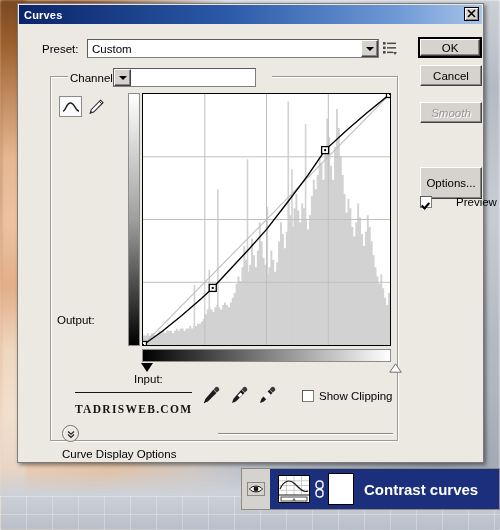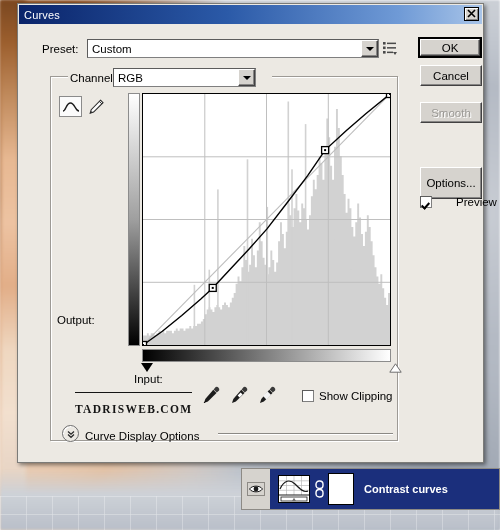--- a/index.html
+++ b/index.html
@@ -76,21 +76,21 @@
     left: 1px; top: 1px;
     width: 463px; height: 19px;
     background: linear-gradient(90deg, #0a246a 0%, #2b5aa8 45%, #6f9ad6 82%, #a8c4e8 100%);
     display: flex;
     align-items: center;
     box-sizing: border-box;
   }
   .title-text {
     color: #ffffff;
     font-size: 11px;
-    font-weight: normal;
+    font-weight: bold;
     padding-left: 5px;
     letter-spacing: .2px;
     white-space: nowrap;
   }
   .close-btn {
     position: absolute;
     right: 3px; top: 2px;
     width: 15px; height: 14px;
     background: #d6d3ce;
     border: 1px solid #000;
@@ -181,20 +181,21 @@
     border-right-color: #424142;
     border-bottom-color: #424142;
     box-shadow: inset -1px -1px 0 #868584;
     display: flex; align-items: center; justify-content: center;
     box-sizing: border-box;
   }
   .btn.disabled {
     color: #9a9894;
     text-shadow: 1px 1px 0 #fff;
     cursor: default;
+    font-style: italic;
   }
 
   .chk {
     position: absolute;
     display: flex;
     align-items: center;
     gap: 5px;
     cursor: pointer;
   }
   .chk .box {
@@ -313,23 +314,24 @@
     border-top: 1.5px solid #141414;
     padding-top: 10px;
     white-space: nowrap;
   }
 
   
   .expander {
     position: absolute;
     left: 44px; top: 421px;
     display: flex;
-    align-items: flex-end;
+    align-items: flex-start;
     gap: 6px;
     cursor: pointer;
+    flex-direction: column;
   }
   .expander .circle {
     width: 15px; height: 15px;
     border-radius: 50%;
     background: #ece9e3;
     border: 1px solid #6f6f6f;
     box-shadow: inset 1px 1px 0 #fff;
     display: flex; align-items: center; justify-content: center;
     flex: 0 0 15px;
   }
@@ -384,21 +386,21 @@
     box-sizing: border-box;
     flex: 0 0 24px;
   }
   .link-ico {
     width: 9px; height: 18px;
     flex: 0 0 9px;
     display: flex; align-items: center; justify-content: center;
   }
   .layer-name {
     color: #ffffff;
-    font-size: 11px;
+    font-size: 15px;
     font-weight: bold;
     white-space: nowrap;
     padding-left: 6px;
   }
 </style>
 </head>
 <body>
 
 <div id="root">
 
@@ -435,21 +437,20 @@
         <rect x="5" y="10.6" width="6" height="1.5" fill="#4a4a4a"></rect>
         <path d="M11 11 L15 11 L13 14 Z" fill="#4a4a4a"></path>
       </svg>
     </div>
 
     <div class="groupbox"></div>
     <div class="groupbox-gap"></div>
 
     <span class="lbl" style="position:absolute;left:52px;top:68px;">Channel:</span>
     <div class="combo" style="left:95px;top:64px;width:143px;height:19px;">
-      <span class="val">RGB</span>
       <span class="arrow">
           <i class="tri-down"></i>
         </span>
     </div>
 
     <div class="tool active" style="left:41px;top:92px;">
       <svg width="18" height="14" viewBox="0 0 18 14">
         <path d="M1 11 C4 11 4 3 8.5 3 C13 3 13 11 17 11" stroke="#1a1a1a" stroke-width="1.3" fill="none"></path>
       </svg>
     </div>

